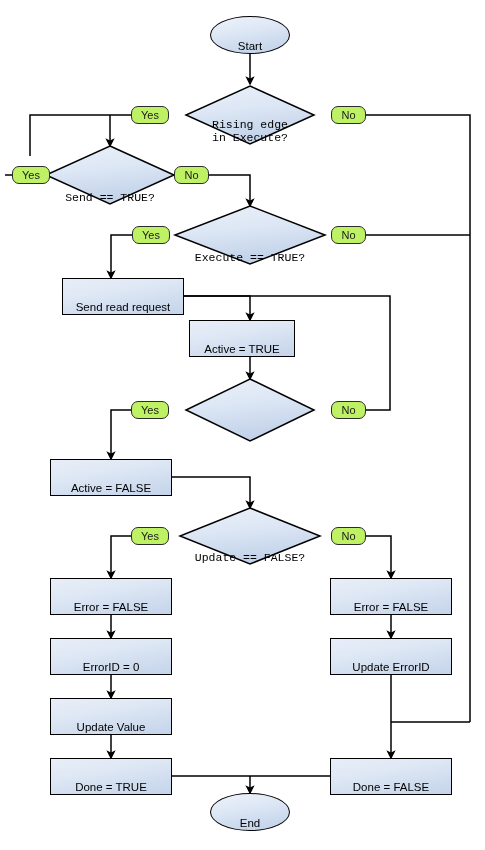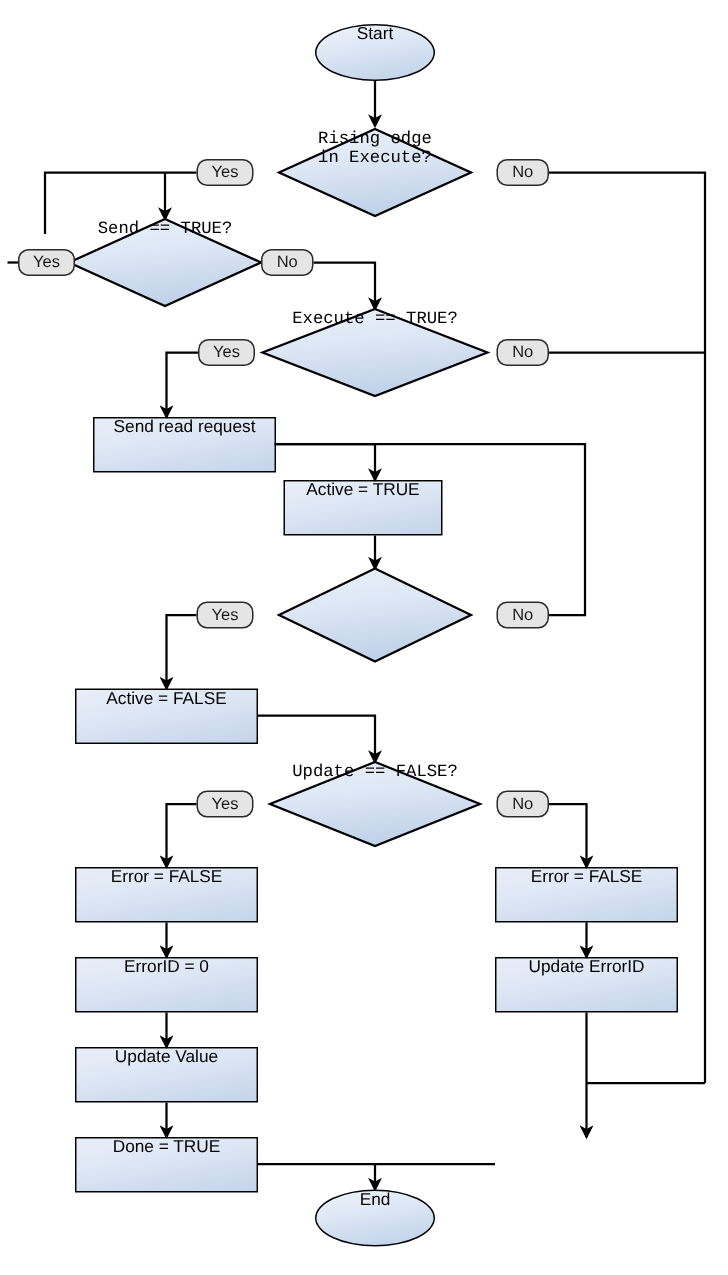--- a/index.html
+++ b/index.html
@@ -1,27 +1,27 @@
 <!DOCTYPE html>
 <html><head>
 <meta charset="utf-8">
 <style>
   html,body{margin:0;padding:0;background:#ffffff;}
   body{font-family:"Liberation Sans",sans-serif;}
   #chart{position:relative;width:485px;height:850px;background:#fff;overflow:hidden;}
   #chart svg{position:absolute;left:0;top:0;width:485px;height:850px;}
-  .node{position:absolute;box-sizing:border-box;display:flex;align-items:flex-start;justify-content:center;
+  .node{position:absolute;box-sizing:border-box;display:flex;align-items:flex-end;justify-content:center;
         text-align:center;color:#000;font-size:11.5px;line-height:13px;}
   .box{border:1.3px solid #000;background:linear-gradient(170deg,#e8eef8 0%,#dfe8f5 35%,#c4d4ea 100%);}
   .term{border:1.3px solid #000;border-radius:50%;
         background:linear-gradient(170deg,#eef3fa 0%,#dde7f5 40%,#bed0e8 100%);}
   .dia{background:transparent;border:0;}
   .dia .dlabel{position:relative;z-index:2;font-family:Liberation Mono, monospace;}
   .badge{position:absolute;box-sizing:border-box;display:flex;align-items:center;justify-content:center;
-         background:#e5e5e5;border:1.4px solid #2b2b2b;border-radius:7px;
+         background:#bef264;border:1.4px solid #2b2b2b;border-radius:7px;
          font-size:11px;color:#1a1a1a;height:18px;z-index:5;}
 </style>
 </head>
 <body>
 
 <div id="chart">
 
   <svg viewBox="0 0 485 850">
     <defs>
       <marker id="ah" viewBox="0 0 10 10" refX="8.4" refY="5" markerWidth="6.2" markerHeight="6.2" orient="auto-start-reverse">
@@ -124,20 +124,23 @@
   </div>
   <div class="node box" style="left:50px;top:758px;width:122px;height:37px;">
     <span>Done = TRUE</span>
   </div>
   <div class="node box" style="left:330px;top:578px;width:122px;height:37px;">
     <span>Error = FALSE</span>
   </div>
   <div class="node box" style="left:330px;top:638px;width:122px;height:37px;">
     <span>Update ErrorID</span>
   </div>
+  <div class="node box" style="left:330px;top:758px;width:122px;height:37px;">
+    <span>Done = FALSE</span>
+  </div>
 
   <div class="badge" style="left:131px;top:106px;width:38px;">
       <span>Yes</span>
     </div>
   <div class="badge" style="left:331px;top:106px;width:35px;">
       <span>No</span>
     </div>
   <div class="badge" style="left:12px;top:166px;width:38px;">
       <span>Yes</span>
     </div>

